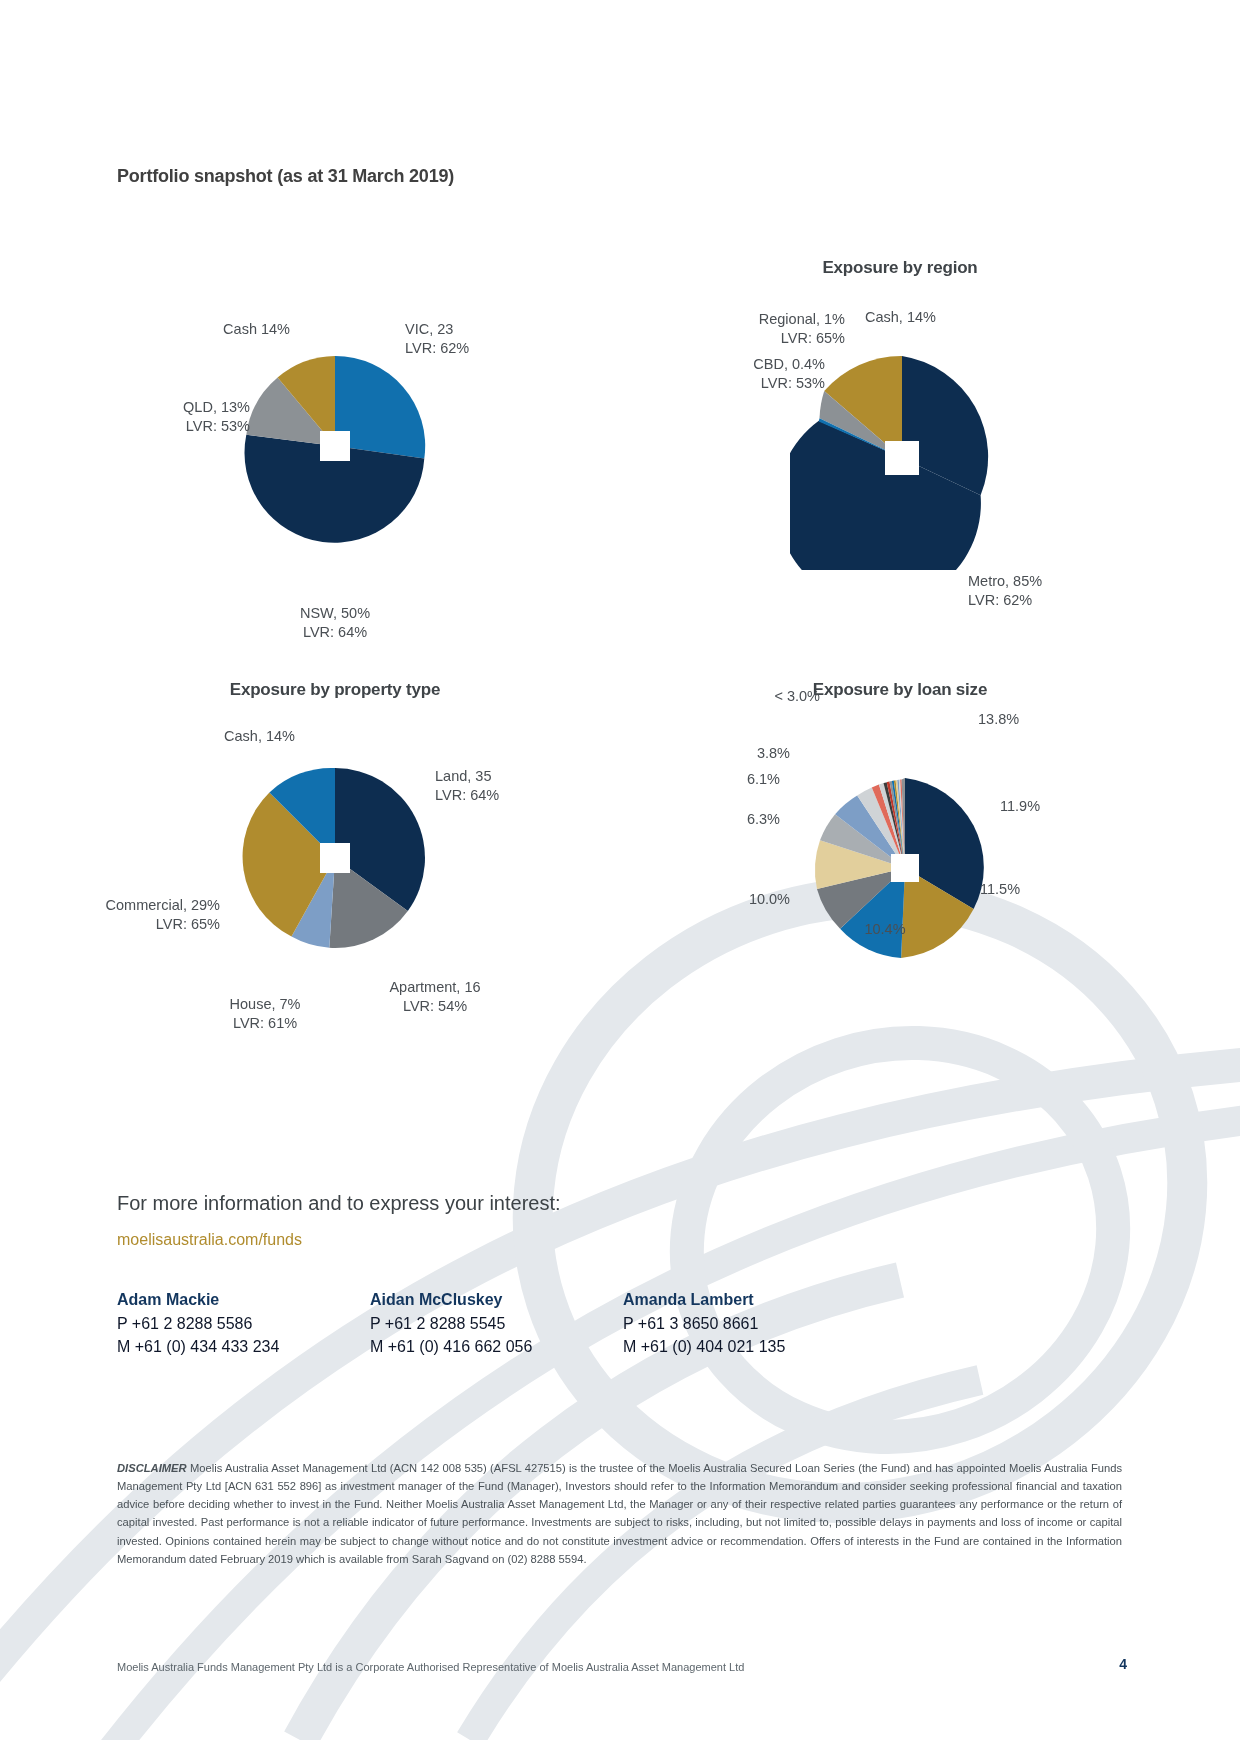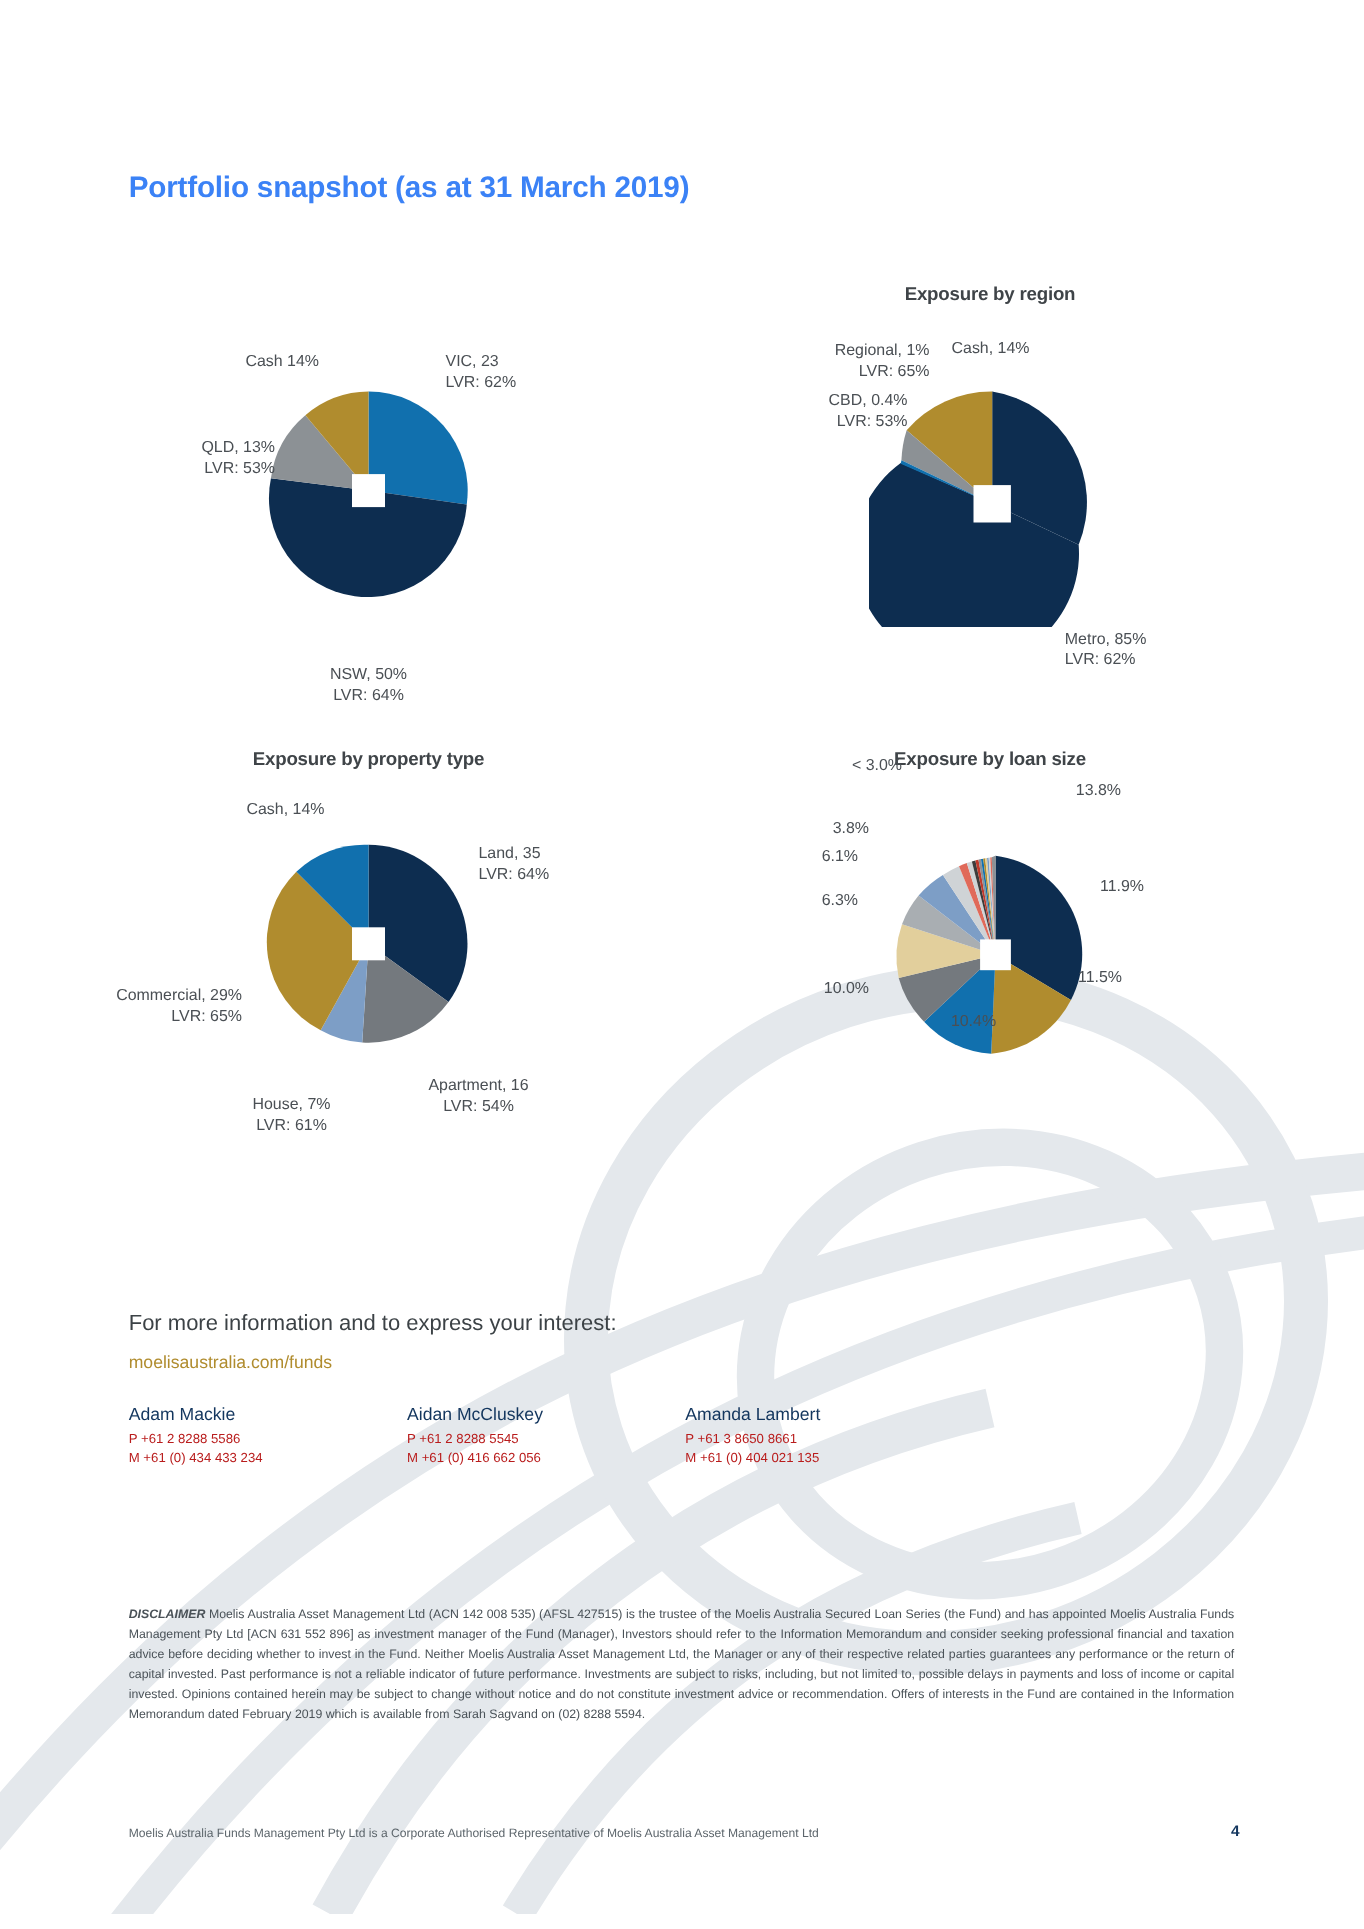--- a/index.html
+++ b/index.html
@@ -12,22 +12,22 @@
   .page{position:absolute;inset:0;}
 
   
   .wm{position:absolute;pointer-events:none;z-index:0;}
   .wm svg{display:block;}
 
   .content{position:relative;z-index:2;}
 
   
   .page-title{
-    position:absolute;left:117px;top:155px;
-    font-size:27px;font-weight:bold;color:#3b82f6;
+    position:absolute;left:117px;top:166px;
+    font-size:18px;font-weight:bold;color:#404040;
     letter-spacing:-0.2px;
   }
 
   
   .chart-block{position:absolute;}
   .chart-title{
     position:absolute;text-align:center;width:100%;
     font-size:17px;font-weight:bold;color:#3f4448;
     letter-spacing:-0.2px;
   }
@@ -41,22 +41,22 @@
   .lbl.c{text-align:center;}
   .lbl.l{text-align:left;}
 
   
   .cta-line{position:absolute;left:117px;top:1192px;font-size:20px;color:#3c4246;}
   .cta-link{position:absolute;left:117px;top:1231px;font-size:16px;color:#b08c2e;text-decoration:none;}
 
   
   .contacts{position:absolute;left:117px;top:1278px;width:1010px;display:flex;}
   .contact{width:253px;}
-  .contact .nm{font-size:16px;font-weight:normal;color:#13365e;margin-bottom:4px;}
-  .contact .ln{font-size:12px;color:#b91c1c;line-height:1.42;}
+  .contact .nm{font-size:16px;font-weight:bold;color:#13365e;margin-bottom:4px;margin-top:13px;}
+  .contact .ln{font-size:16px;color:#0f172a;line-height:1.42;}
 
   
   .disclaimer{
     position:absolute;left:117px;top:1459px;width:1005px;
     font-size:11.2px;line-height:1.62;color:#4a5258;text-align:justify;
   }
   .disclaimer b{font-weight:bold;font-style:italic;}
 
   
   .footer-text{

